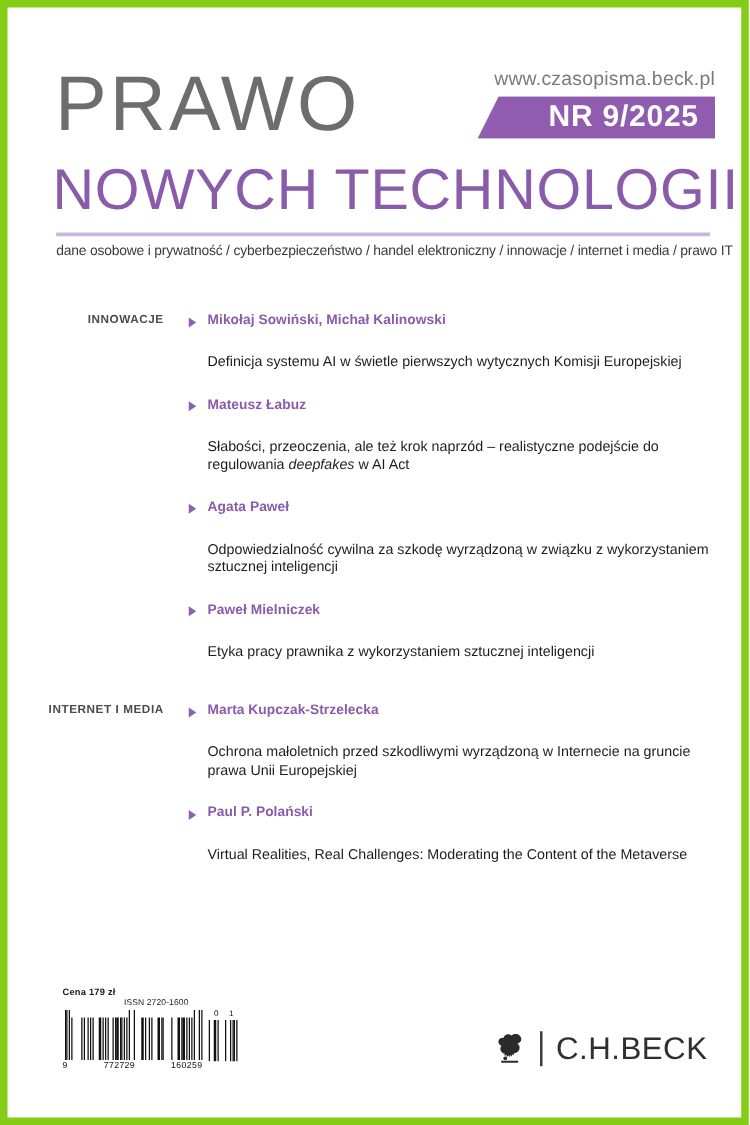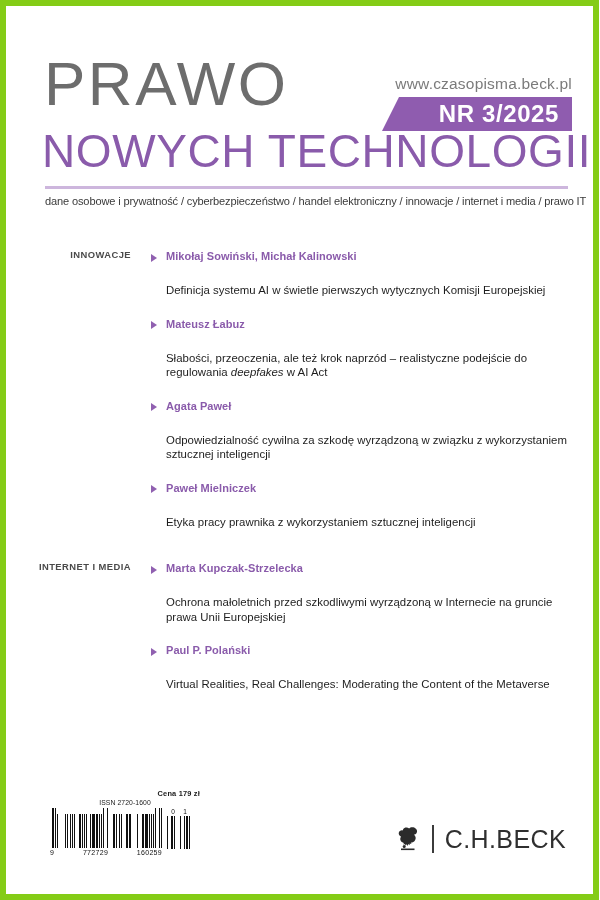--- a/index.html
+++ b/index.html
@@ -36,21 +36,20 @@
     position:absolute; right:34px; top:49px;
     width:208px;
     display:flex; flex-direction:column; align-items:flex-end;
   }
   .site-url {
     font-size:15.5px;
     color:#7b7b7b;
     letter-spacing:0.2px;
     white-space:nowrap;
     margin-bottom:4px;
-    margin-top:20px;
   }
   .issue-badge {
     position:relative;
     background:#8f5caf;
     height:34px;
     width:190px;
     display:flex; align-items:center; justify-content:flex-end;
     padding-right:13px;
     clip-path:polygon(17px 0, 100% 0, 100% 100%, 0 100%);
   }
@@ -135,21 +134,21 @@
 
   
   .footer { position:absolute; left:0; bottom:0; width:600px; height:120px; }
 
   .barcode-block {
     position:absolute; left:44px; bottom:38px;
     width:150px;
   }
   .price {
     font-size:7.4px; font-weight:bold; color:#1a1a1a;
-    text-align:right; letter-spacing:0.2px;
+    text-align:left; letter-spacing:0.2px;
     margin-bottom:1px;
   }
   .issn {
     font-size:6.8px; color:#1a1a1a;
     text-align:center; letter-spacing:0.1px;
     margin-bottom:2px;
   }
   .barcode-wrap { display:flex; align-items:flex-start; gap:5px; }
   .bc-main { width:112px; }
   .bc-addon { width:24px; }
@@ -184,21 +183,21 @@
 
   <div class="masthead">
 
     <div class="title-row">
       <span class="title-prawo">PRAWO</span>
     </div>
 
     <div class="badge-block">
       <span class="site-url">www.czasopisma.beck.pl</span>
       <div class="issue-badge">
-        <span class="issue-badge-text">NR 3/2025</span>
+        <span class="issue-badge-text">NR 9/2025</span>
       </div>
     </div>
 
     <div class="title-tech">NOWYCH TECHNOLOGII</div>
 
     <div class="rule"></div>
 
     <div class="tagline">dane osobowe i prywatność / cyberbezpieczeństwo / handel elektroniczny / innowacje / internet i media / prawo IT</div>
   </div>
 

